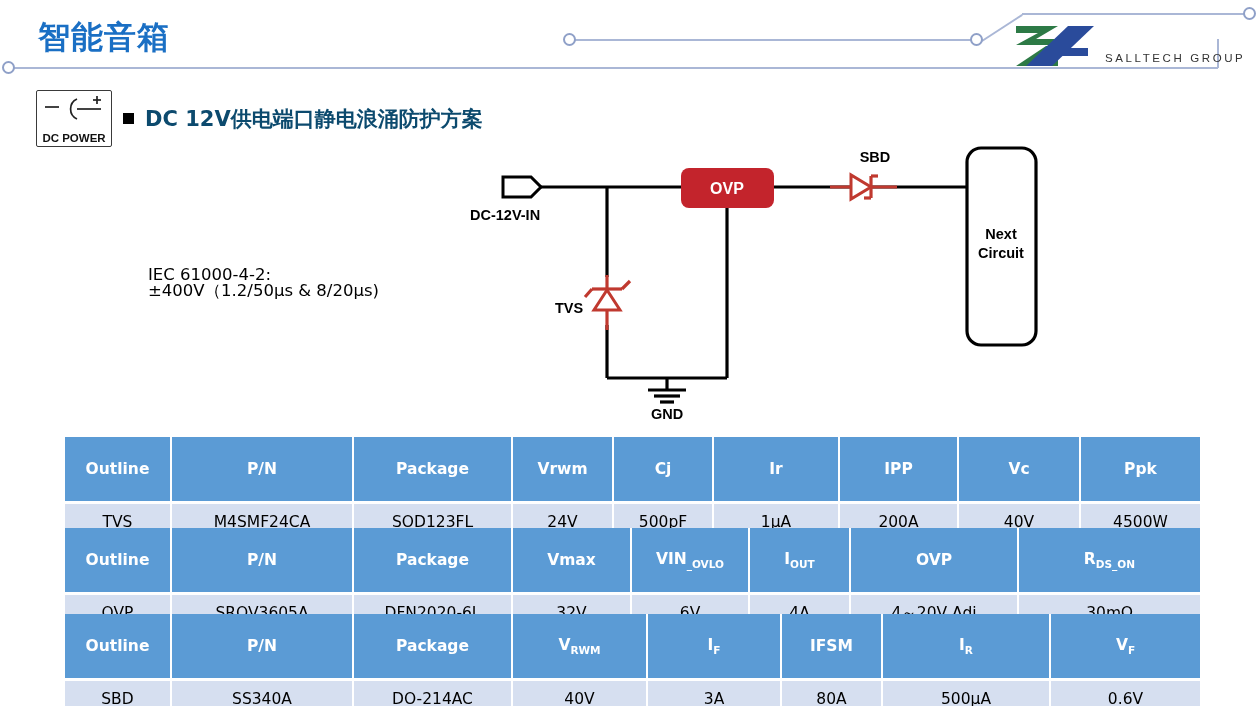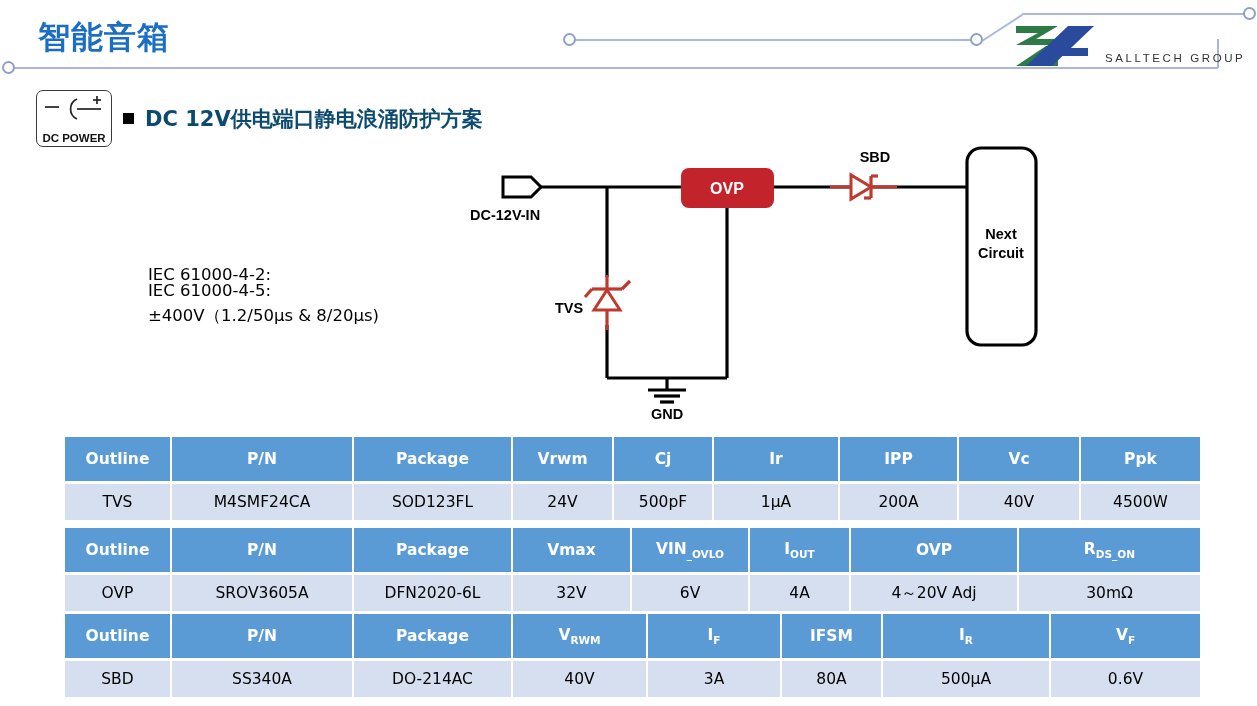--- a/index.html
+++ b/index.html
@@ -45,21 +45,21 @@
   }
   #logo-en{
     position:absolute;left:93px;top:30px;
     font-size:11.5px;letter-spacing:2.6px;
     color:#333;font-family:"Liberation Sans",sans-serif;
   }
 
   
   #dc-badge{
     left:36px;top:90px;width:76px;height:57px;
-    border:1.6px solid #3a3a3a;border-radius:7px;
+    border:1.6px solid #3a3a3a;border-radius:2px;
     box-sizing:border-box;background:#fff;
   }
   #dc-badge-label{
     position:absolute;left:0;right:0;bottom:2px;
     text-align:center;font-size:11.5px;font-weight:bold;
     font-family:"Liberation Sans",sans-serif;color:#111;
   }
 
   
   #section-heading{
@@ -83,21 +83,21 @@
   #circuit{left:0;top:0;}
 
   
   .tbl{border-collapse:collapse;table-layout:fixed;}
   .tbl th{
     background:#5b9bd5;color:#ffffff;
     font-weight:bold;font-size:15.5px;
     height:36px;text-align:center;
     border-right:2px solid #ffffff;
     font-family:"DejaVu Sans","Liberation Sans",sans-serif;
-    padding:4px;
+    padding:14px;
   }
   .tbl th:last-child{border-right:none;}
   .tbl td{
     background:#d6dff0;color:#000;
     font-size:15.5px;height:36px;text-align:center;
     border-right:2px solid #ffffff;
     font-family:"DejaVu Sans","Liberation Sans",sans-serif;
     padding:0;
   }
   .tbl td:last-child{border-right:none;}
@@ -149,21 +149,20 @@
 </div>
 
 <div class="abs" id="section-heading">
   <span id="section-bullet"></span><span>DC 12V供电端口静电浪涌防护方案</span>
 </div>
 
 <div class="abs spec-block" id="spec-1">
   <div>IEC 61000-4-2:</div>
 </div>
 <div class="abs spec-block" id="spec-2">
-  <div>IEC 61000-4-5:</div>
   <div>±400V（1.2/50μs &amp; 8/20μs)</div>
 </div>
 
 <svg class="abs" id="circuit" width="1257" height="430">
 
   <polygon points="503,177 531,177 541,187 531,197 503,197" fill="#ffffff" stroke="#000" stroke-width="3"></polygon>
 
   <line x1="541" y1="187" x2="686" y2="187" stroke="#000" stroke-width="3.2"></line>
 
   <line x1="607" y1="187" x2="607" y2="277" stroke="#000" stroke-width="3.2"></line>

